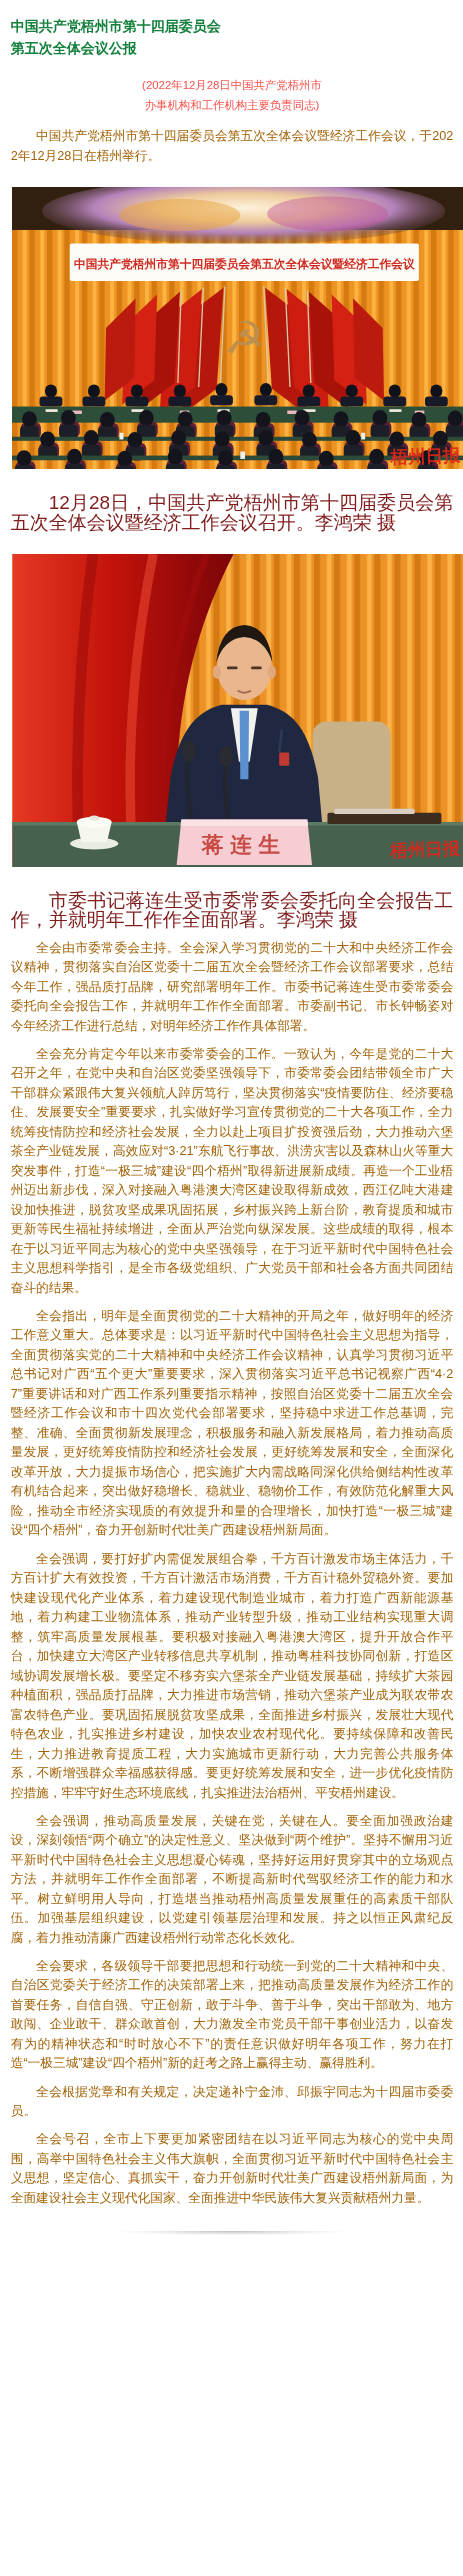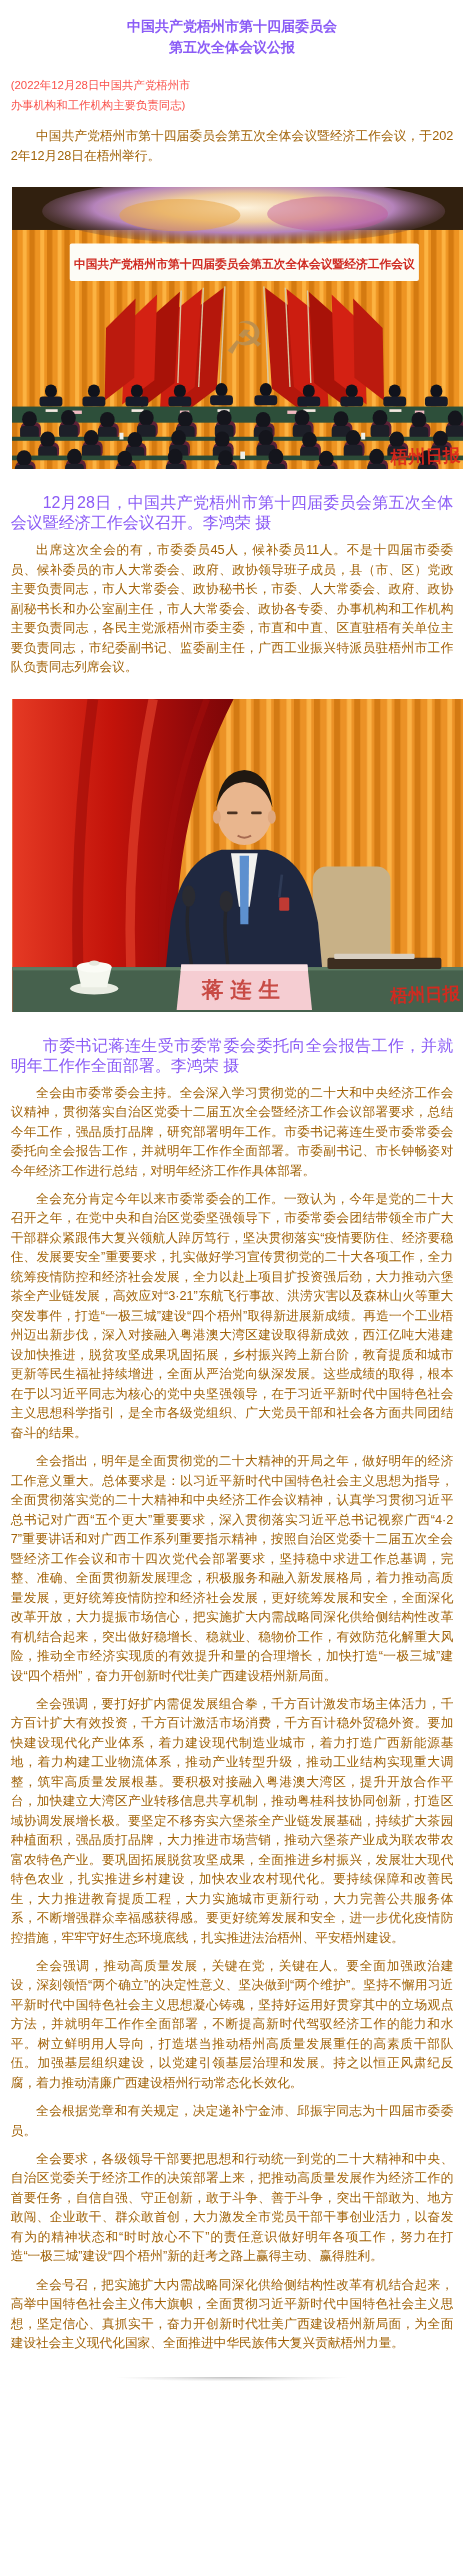--- a/index.html
+++ b/index.html
@@ -1,35 +1,35 @@
 <!DOCTYPE html>
 <html style="font-size:10.7px"><head>
 <meta charset="utf-8">
 <style>
   html,body{margin:0;padding:0;background:#ffffff;}
   body{width:464px;font-family:"Liberation Sans","DejaVu Sans",sans-serif;}
   .page{width:464px;background:#fff;}
   .inner{padding:8px 10.7px 9.4px;}
-  .title{color:#8b5cf6;font-size:14px;font-weight:bold;text-align:center;line-height:22px;margin:6.7px 0 17.4px;}
-  .subtitle{color:#fa524c;font-size:11.4px;font-weight:normal;line-height:19.5px;margin:0 0 12px;}
+  .title{color:#15803d;font-size:14px;font-weight:bold;text-align:left;line-height:22px;margin:6.7px 0 17.4px;}
+  .subtitle{color:#fa524c;font-size:11.4px;font-weight:normal;text-align:center;line-height:19.5px;margin:0 0 12px;}
   p.body-p{color:#a16207;font-size:12.7px;line-height:19.5px;text-align:justify;text-indent:2em;margin:8.7px 0;word-break:break-all;}
-  p.caption{color:#8b5cf6;font-size:16px;line-height:19.5px;text-align:justify;text-indent:2em;margin:12px 0 8.7px;word-break:break-all;}
+  p.caption{color:#7f1d1d;font-size:19px;line-height:19.5px;text-align:justify;text-indent:2em;margin:12px 0 8.7px;word-break:break-all;}
   figure.photo{margin:9.4px -10.7px 0;padding:12px;line-height:0;text-decoration:underline;}
   figure.photo svg{display:block;}
   .divider{height:6px;width:64%;margin:23px auto 17.4px;background:radial-gradient(ellipse 55% 100% at 50% 0,rgba(0,0,0,.25) 0%,rgba(0,0,0,.08) 45%,rgba(0,0,0,0) 75%);}
 </style>
 </head>
 <body>
 
 <div class="page">
   <div class="inner">
 
     <h1 class="title">
       <span style="display:block;">中国共产党梧州市第十四届委员会</span>
-      <span style="display:block;font-family:Liberation Serif, serif;">第五次全体会议公报</span>
+      <span style="display:block;">第五次全体会议公报</span>
     </h1>
 
     <div class="subtitle">
       <span style="display:block;">(2022年12月28日中国共产党梧州市</span>
       <span style="display:block;">办事机构和工作机构主要负责同志)</span>
     </div>
 
     <p class="body-p">中国共产党梧州市第十四届委员会第五次全体会议暨经济工作会议，于2022年12月28日在梧州举行。</p>
 
     <figure class="photo">
@@ -153,21 +153,20 @@
           <rect x="340" y="394" width="7" height="11" fill="#eef0ea"></rect>
           <rect x="520" y="366" width="6" height="10" fill="#eef0ea"></rect>
         </g>
 
         <text x="668" y="408" text-anchor="end" font-size="26" font-weight="bold" fill="#e1251b" opacity="0.9" transform="rotate(-2 668 408)">梧州日报</text>
       </svg>
     </figure>
 
     <p class="caption">12月28日，中国共产党梧州市第十四届委员会第五次全体会议暨经济工作会议召开。李鸿荣 摄</p>
 
-    <p class="body-p">出席这次全会的有，市委委员45人，候补委员11人。不是十四届市委委员、候补委员的市人大常委会、政府、政协领导班子成员，县（市、区）党政主要负责同志，市人大常委会、政协秘书长，市委、人大常委会、政府、政协副秘书长和办公室副主任，市人大常委会、政协各专委、办事机构和工作机构主要负责同志，各民主党派梧州市委主委，市直和中直、区直驻梧有关单位主要负责同志，市纪委副书记、监委副主任，广西工业振兴特派员驻梧州市工作队负责同志列席会议。</p>
 
     <figure class="photo">
       <svg viewBox="0 0 691 467" width="464" height="313" xmlns="http://www.w3.org/2000/svg">
         <defs>
           <pattern id="curt2" width="30" height="40" patternUnits="userSpaceOnUse">
             <rect width="30" height="40" fill="#ec9226"></rect>
             <rect width="9" height="40" fill="#d37a13"></rect>
             <rect x="19" width="7" height="40" fill="#fbb246"></rect>
           </pattern>
           <linearGradient id="drape2" x1="0" y1="0" x2="1" y2="0">
@@ -230,21 +229,21 @@
       </svg>
     </figure>
 
     <p class="caption">市委书记蒋连生受市委常委会委托向全会报告工作，并就明年工作作全面部署。李鸿荣 摄</p>
 
     <p class="body-p">全会由市委常委会主持。全会深入学习贯彻党的二十大和中央经济工作会议精神，贯彻落实自治区党委十二届五次全会暨经济工作会议部署要求，总结今年工作，强品质打品牌，研究部署明年工作。市委书记蒋连生受市委常委会委托向全会报告工作，并就明年工作作全面部署。市委副书记、市长钟畅姿对今年经济工作进行总结，对明年经济工作作具体部署。</p>
     <p class="body-p">全会充分肯定今年以来市委常委会的工作。一致认为，今年是党的二十大召开之年，在党中央和自治区党委坚强领导下，市委常委会团结带领全市广大干部群众紧跟伟大复兴领航人踔厉笃行，坚决贯彻落实“疫情要防住、经济要稳住、发展要安全”重要要求，扎实做好学习宣传贯彻党的二十大各项工作，全力统筹疫情防控和经济社会发展，全力以赴上项目扩投资强后劲，大力推动六堡茶全产业链发展，高效应对“3·21”东航飞行事故、洪涝灾害以及森林山火等重大突发事件，打造“一极三城”建设“四个梧州”取得新进展新成绩。再造一个工业梧州迈出新步伐，深入对接融入粤港澳大湾区建设取得新成效，西江亿吨大港建设加快推进，脱贫攻坚成果巩固拓展，乡村振兴跨上新台阶，教育提质和城市更新等民生福祉持续增进，全面从严治党向纵深发展。这些成绩的取得，根本在于以习近平同志为核心的党中央坚强领导，在于习近平新时代中国特色社会主义思想科学指引，是全市各级党组织、广大党员干部和社会各方面共同团结奋斗的结果。</p>
     <p class="body-p">全会指出，明年是全面贯彻党的二十大精神的开局之年，做好明年的经济工作意义重大。总体要求是：以习近平新时代中国特色社会主义思想为指导，全面贯彻落实党的二十大精神和中央经济工作会议精神，认真学习贯彻习近平总书记对广西“五个更大”重要要求，深入贯彻落实习近平总书记视察广西“4·27”重要讲话和对广西工作系列重要指示精神，按照自治区党委十二届五次全会暨经济工作会议和市十四次党代会部署要求，坚持稳中求进工作总基调，完整、准确、全面贯彻新发展理念，积极服务和融入新发展格局，着力推动高质量发展，更好统筹疫情防控和经济社会发展，更好统筹发展和安全，全面深化改革开放，大力提振市场信心，把实施扩大内需战略同深化供给侧结构性改革有机结合起来，突出做好稳增长、稳就业、稳物价工作，有效防范化解重大风险，推动全市经济实现质的有效提升和量的合理增长，加快打造“一极三城”建设“四个梧州”，奋力开创新时代壮美广西建设梧州新局面。</p>
     <p class="body-p">全会强调，要打好扩内需促发展组合拳，千方百计激发市场主体活力，千方百计扩大有效投资，千方百计激活市场消费，千方百计稳外贸稳外资。要加快建设现代化产业体系，着力建设现代制造业城市，着力打造广西新能源基地，着力构建工业物流体系，推动产业转型升级，推动工业结构实现重大调整，筑牢高质量发展根基。要积极对接融入粤港澳大湾区，提升开放合作平台，加快建立大湾区产业转移信息共享机制，推动粤桂科技协同创新，打造区域协调发展增长极。要坚定不移夯实六堡茶全产业链发展基础，持续扩大茶园种植面积，强品质打品牌，大力推进市场营销，推动六堡茶产业成为联农带农富农特色产业。要巩固拓展脱贫攻坚成果，全面推进乡村振兴，发展壮大现代特色农业，扎实推进乡村建设，加快农业农村现代化。要持续保障和改善民生，大力推进教育提质工程，大力实施城市更新行动，大力完善公共服务体系，不断增强群众幸福感获得感。要更好统筹发展和安全，进一步优化疫情防控措施，牢牢守好生态环境底线，扎实推进法治梧州、平安梧州建设。</p>
     <p class="body-p">全会强调，推动高质量发展，关键在党，关键在人。要全面加强政治建设，深刻领悟“两个确立”的决定性意义、坚决做到“两个维护”。坚持不懈用习近平新时代中国特色社会主义思想凝心铸魂，坚持好运用好贯穿其中的立场观点方法，并就明年工作作全面部署，不断提高新时代驾驭经济工作的能力和水平。树立鲜明用人导向，打造堪当推动梧州高质量发展重任的高素质干部队伍。加强基层组织建设，以党建引领基层治理和发展。持之以恒正风肃纪反腐，着力推动清廉广西建设梧州行动常态化长效化。</p>
+    <p class="body-p">全会要求，各级领导干部要把思想和行动统一到党的二十大精神和中央、自治区党委关于经济工作的决策部署上来，把推动高质量发展作为经济工作的首要任务，自信自强、守正创新，敢于斗争、善于斗争，突出干部敢为、地方敢闯、企业敢干、群众敢首创，大力激发全市党员干部干事创业活力，以奋发有为的精神状态和“时时放心不下”的责任意识做好明年各项工作，努力在打造“一极三城”建设“四个梧州”新的赶考之路上赢得主动、赢得胜利。</p>
     <p class="body-p">全会根据党章和有关规定，决定递补宁金沛、邱振宇同志为十四届市委委员。</p>
-    <p class="body-p">全会要求，各级领导干部要把思想和行动统一到党的二十大精神和中央、自治区党委关于经济工作的决策部署上来，把推动高质量发展作为经济工作的首要任务，自信自强、守正创新，敢于斗争、善于斗争，突出干部敢为、地方敢闯、企业敢干、群众敢首创，大力激发全市党员干部干事创业活力，以奋发有为的精神状态和“时时放心不下”的责任意识做好明年各项工作，努力在打造“一极三城”建设“四个梧州”新的赶考之路上赢得主动、赢得胜利。</p>
-    <p class="body-p">全会号召，把实施扩大内需战略同深化供给侧结构性改革有机结合起来，高举中国特色社会主义伟大旗帜，全面贯彻习近平新时代中国特色社会主义思想，坚定信心、真抓实干，奋力开创新时代壮美广西建设梧州新局面，为全面建设社会主义现代化国家、全面推进中华民族伟大复兴贡献梧州力量。</p>
+    <p class="body-p">全会号召，全市上下要更加紧密团结在以习近平同志为核心的党中央周围，高举中国特色社会主义伟大旗帜，全面贯彻习近平新时代中国特色社会主义思想，坚定信心、真抓实干，奋力开创新时代壮美广西建设梧州新局面，为全面建设社会主义现代化国家、全面推进中华民族伟大复兴贡献梧州力量。</p>
 
     <div class="divider"></div>
 
   </div>
 </div>
 
 
 </body></html>

